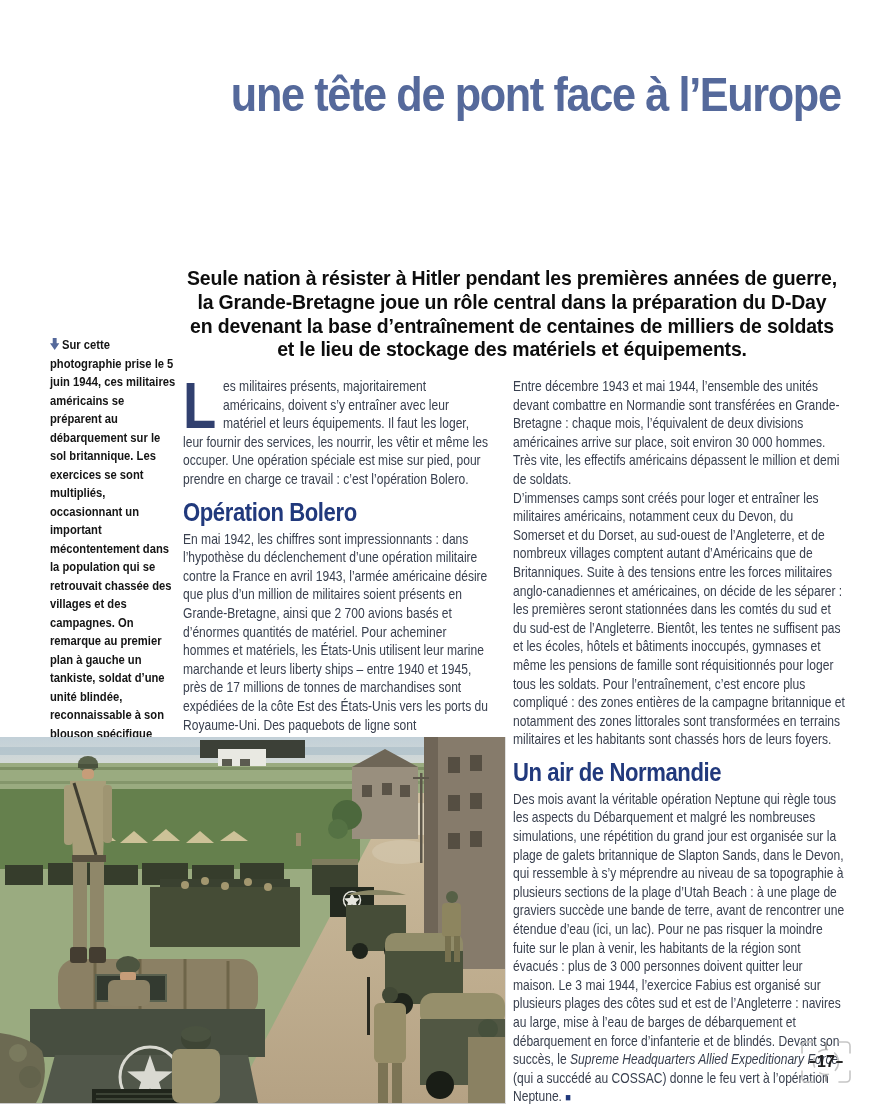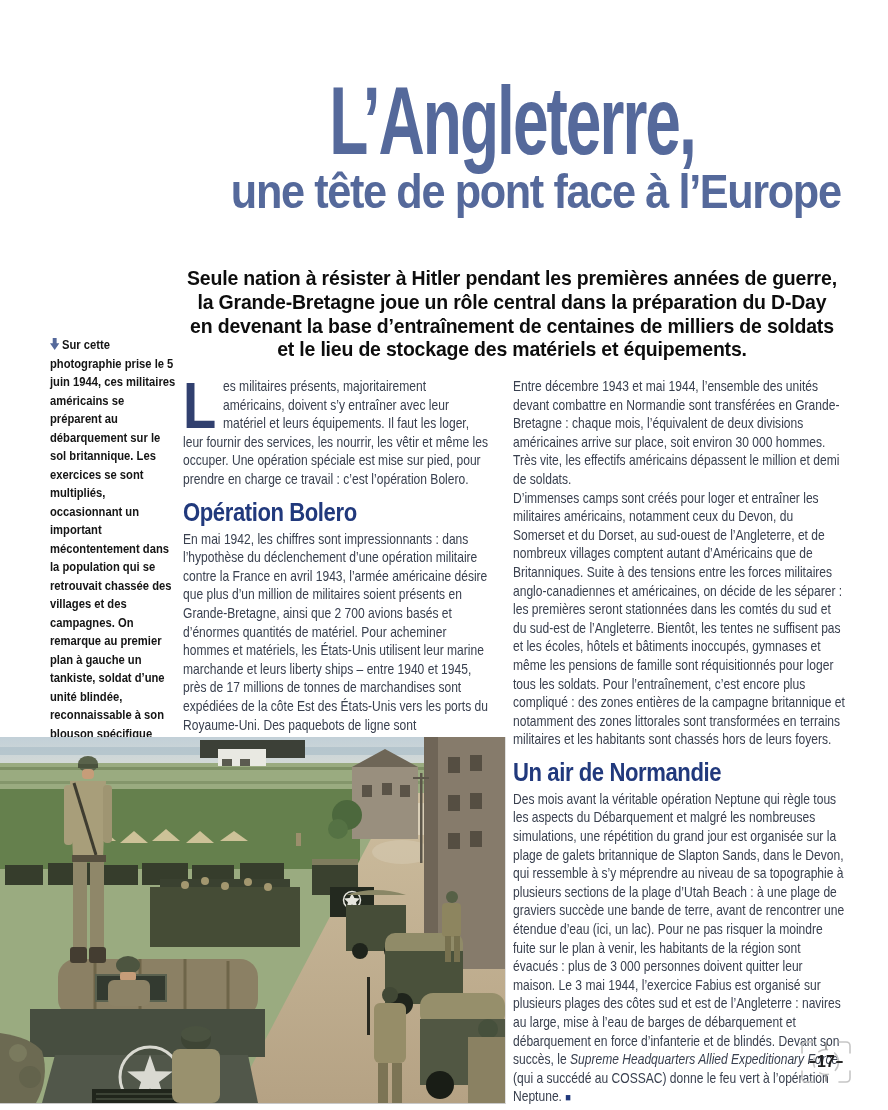--- a/index.html
+++ b/index.html
@@ -38,21 +38,20 @@
   
   .pagenum-wrap{position:absolute;left:799px;top:1039px;width:54px;height:46px;}
   .pagenum-wrap svg{position:absolute;left:0;top:0;}
   .pagenum{position:absolute;left:0;top:0;width:54px;height:46px;display:flex;align-items:center;justify-content:center;
     font-weight:700;font-size:16px;color:#1c1c1c;}
 </style>
 </head>
 <body>
 
 <div class="title-block">
-  <div class="title-l1"><span>L’Angleterre,</span></div>
   <div class="title-l2"><span>une tête de pont face à l’Europe</span></div>
 </div>
 
 <div class="intro">
   <div>Seule nation à résister à Hitler pendant les premières années de guerre,</div>
   <div>la Grande-Bretagne joue un rôle central dans la préparation du D-Day</div>
   <div>en devenant la base d’entraînement de centaines de milliers de soldats</div>
   <div>et le lieu de stockage des matériels et équipements.</div>
 </div>
 

